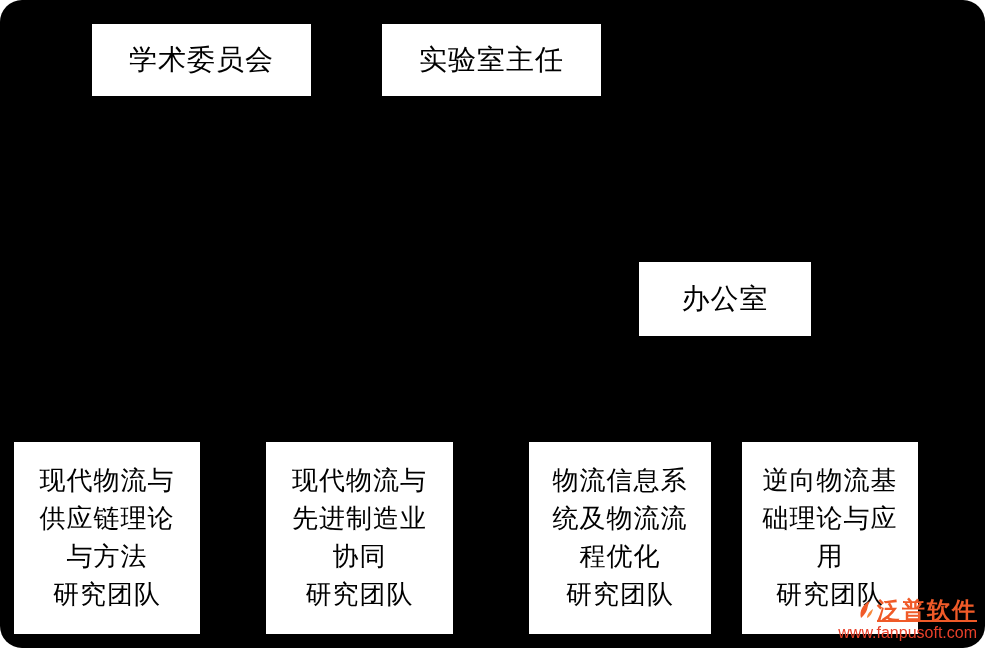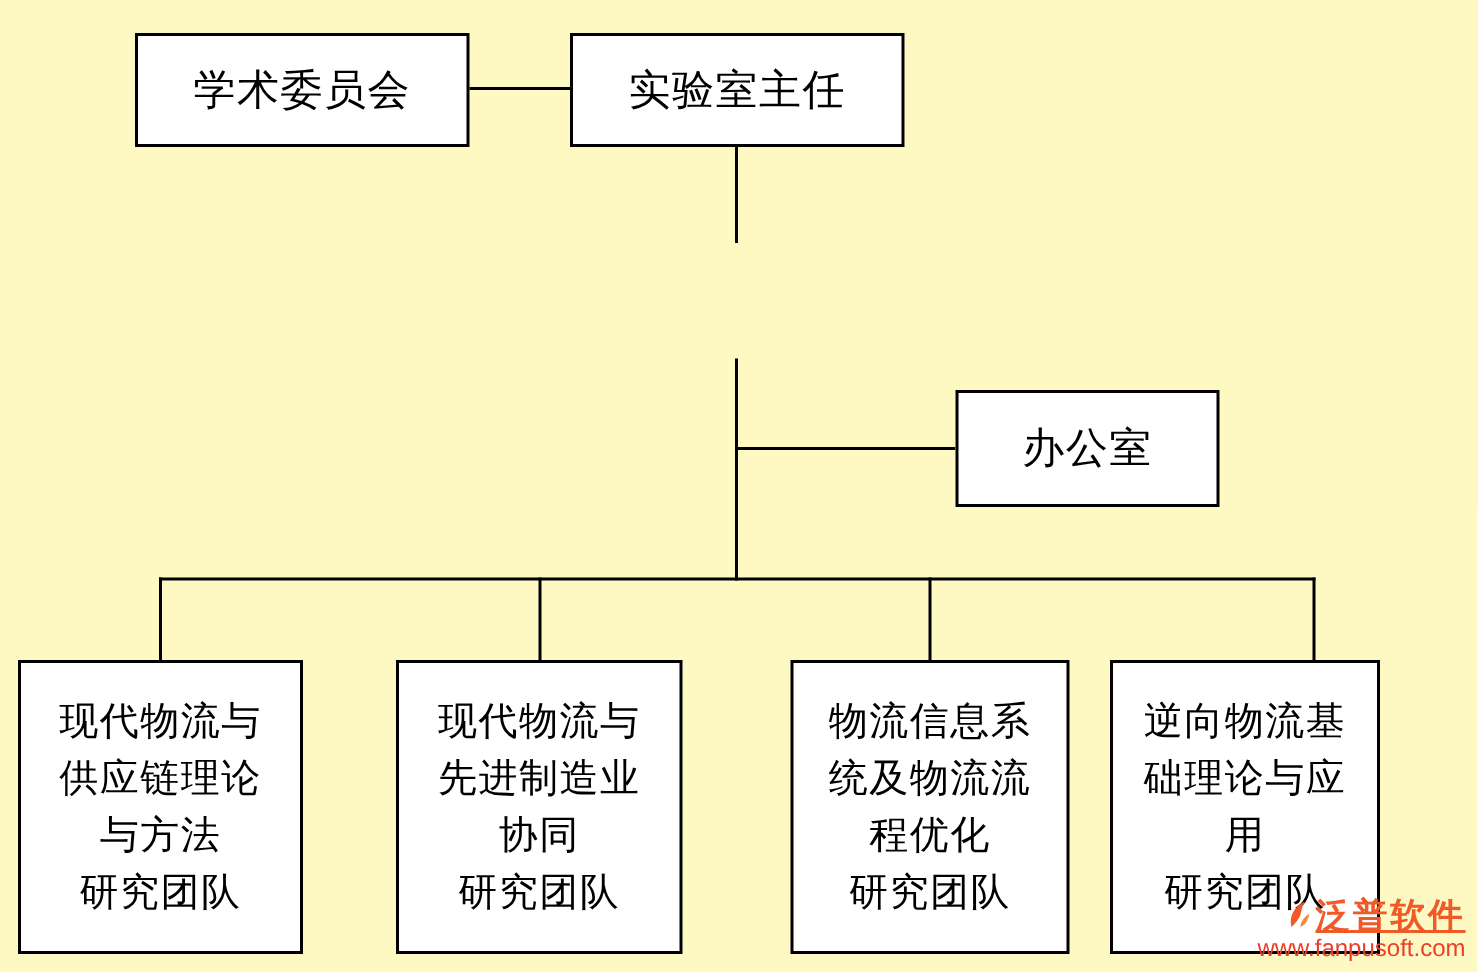--- a/index.html
+++ b/index.html
@@ -3,22 +3,23 @@
 <meta charset="utf-8">
 <style>
   * { margin: 0; padding: 0; box-sizing: border-box; }
   html, body { background: #ffffff; }
   body { font-family: "Liberation Serif", serif; }
 
   .canvas {
     position: relative;
     width: 985px;
     height: 648px;
-    background: #fef9c3;
+    background: #000000;
     overflow: hidden;
+    border-radius: 22px;
   }
 
   .node {
     position: absolute;
     border: 2px solid #000000;
     background: #ffffff;
     display: flex;
     align-items: center;
     justify-content: center;
     text-align: center;

